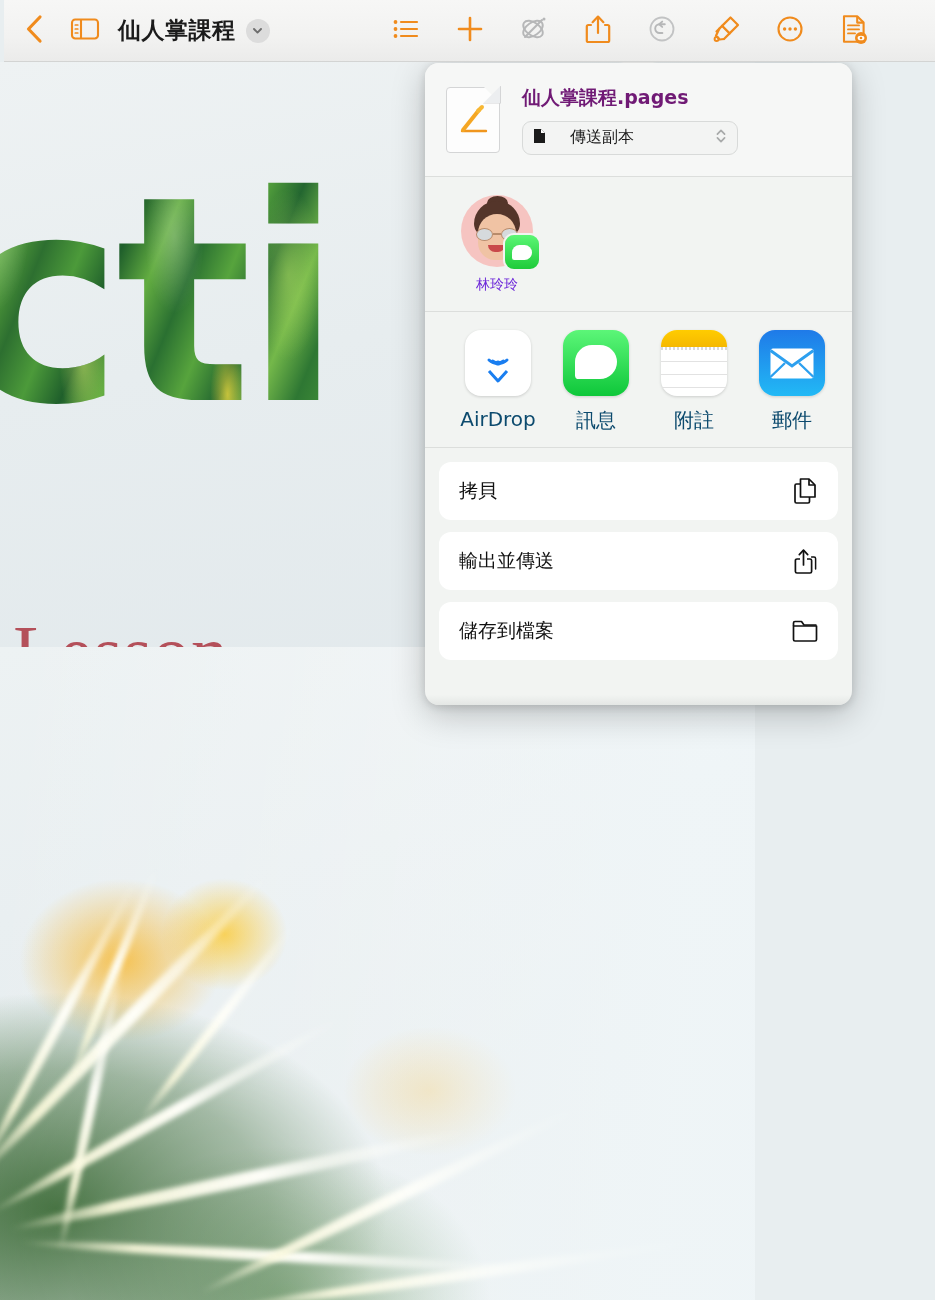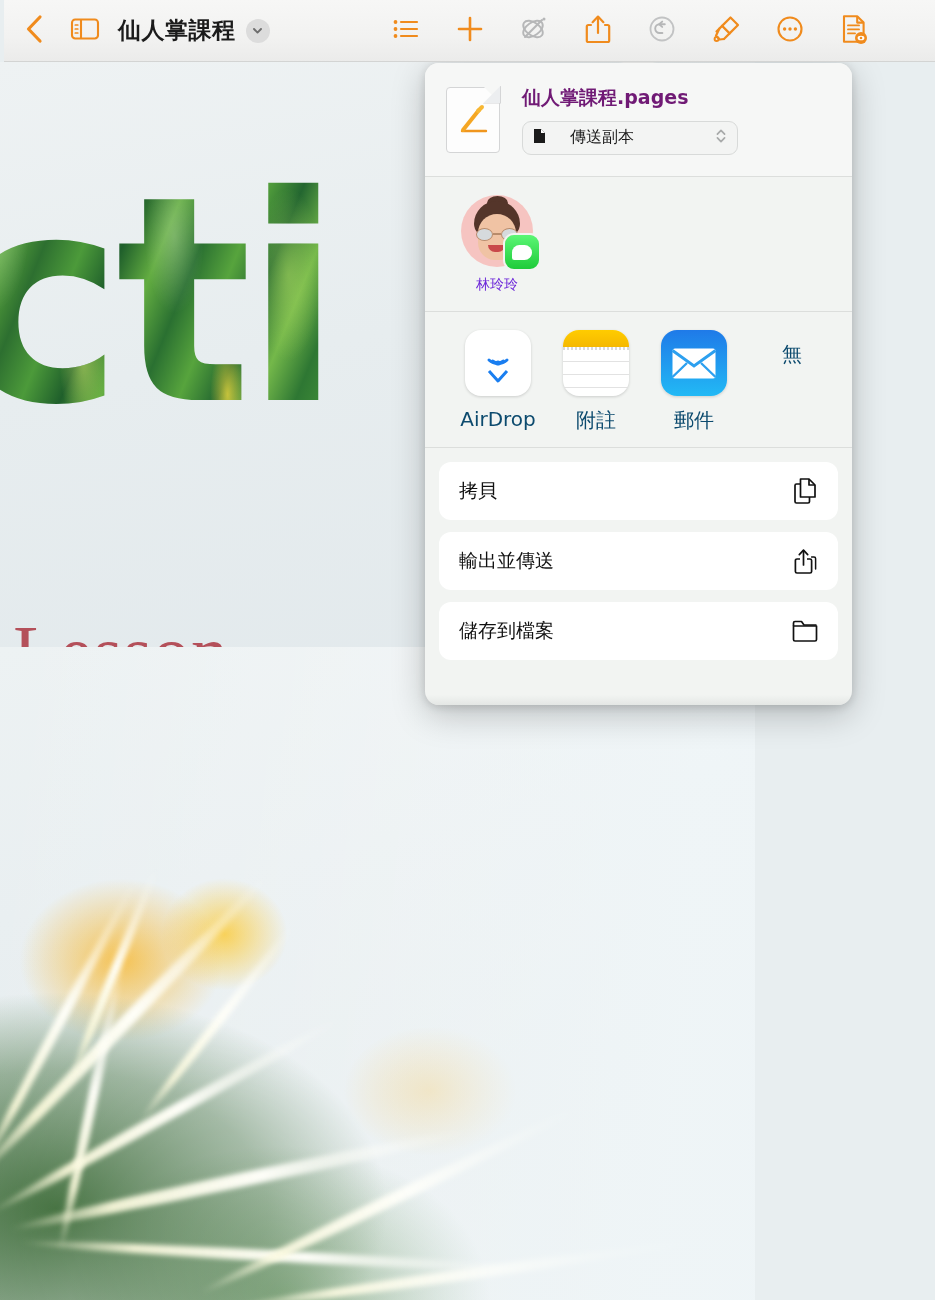--- a/index.html
+++ b/index.html
@@ -584,20 +584,26 @@
             <path d="M13 29 A13 13 0 0 1 31 29" stroke="#1a7ef0" stroke-width="3" stroke-linecap="round" transform="rotate(180 22 24)"></path>
             <path d="M16.5 26 A9 9 0 0 1 27.5 26" stroke="#1a7ef0" stroke-width="3" stroke-linecap="round" transform="rotate(180 22 23)"></path>
             <path d="M19.5 23.5 A5 5 0 0 1 24.5 23.5" stroke="#1a7ef0" stroke-width="3" stroke-linecap="round" transform="rotate(180 22 22.5)"></path>
             <circle cx="22" cy="22" r="2.6" fill="#1a7ef0"></circle>
             <path d="M13 30 L22 40 L31 30" stroke="#1a7ef0" stroke-width="3" stroke-linejoin="round" fill="none"></path>
           </svg>
         </div>
         <div class="label">AirDrop</div>
       </div>
 
+      <div class="app">
+        <div class="tile messages">
+          <div class="bub"></div>
+        </div>
+        <div class="label">訊息</div>
+      </div>
 
       <div class="app">
         <div class="tile notes">
           <div class="top"></div>
           <div class="dots"></div>
           <div class="rule" style="top:31px;"></div>
           <div class="rule" style="top:44px;"></div>
           <div class="rule" style="top:57px;"></div>
         </div>
         <div class="label">附註</div>

